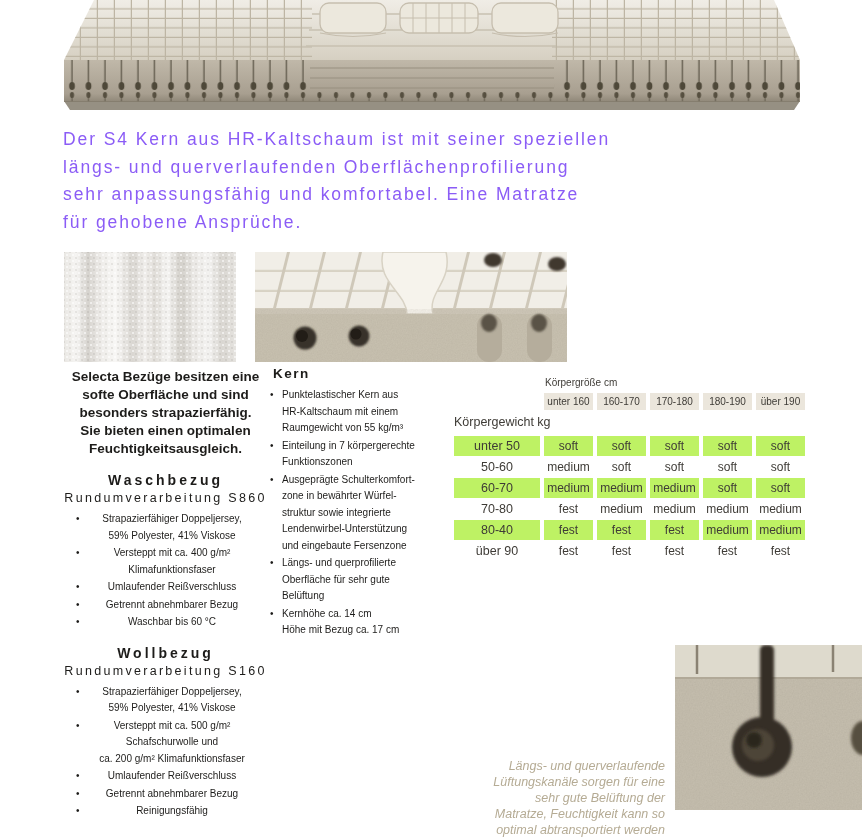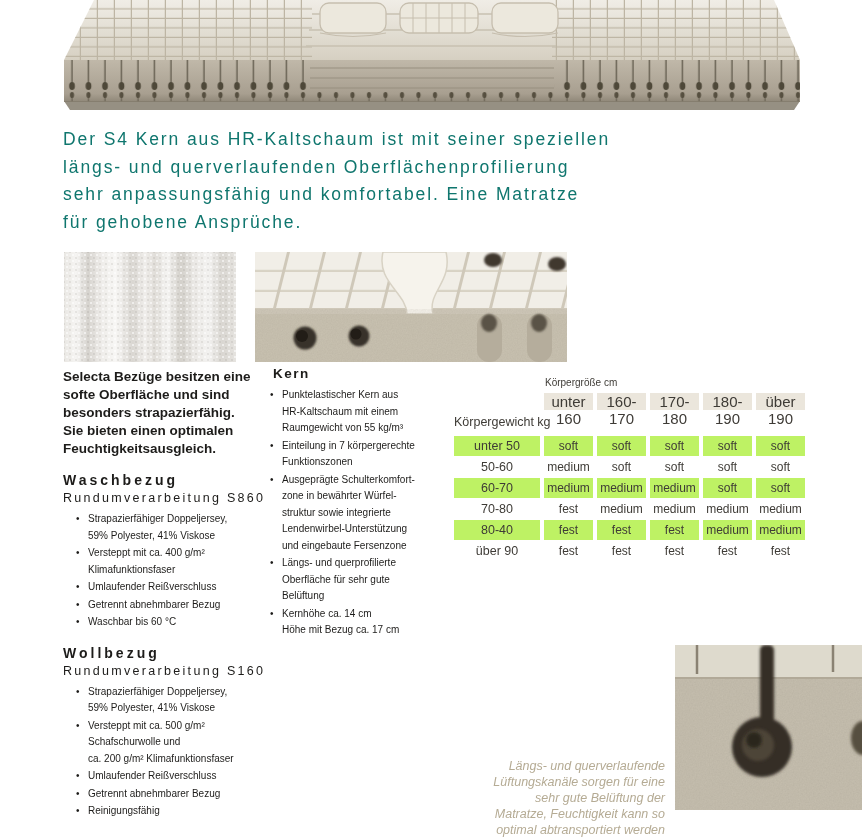--- a/index.html
+++ b/index.html
@@ -5,49 +5,49 @@
   html,body{margin:0;padding:0;background:#fff;}
   body{font-family:"Liberation Sans",sans-serif;color:#1d1c1a;}
   .page{position:relative;width:862px;height:837px;background:#fff;overflow:hidden;}
   .ml{white-space:pre-line;}
 
   
   .hero{position:absolute;left:64px;top:0;width:736px;height:112px;}
 
   
   .headline{position:absolute;left:63px;top:126px;width:560px;
-    font-size:17.5px;line-height:27.5px;letter-spacing:1.9px;color:#0f766e;font-weight:400;}
+    font-size:17.5px;line-height:27.5px;letter-spacing:1.9px;color:#8b5cf6;font-weight:400;}
 
   
   .fabric{position:absolute;left:64px;top:252px;width:172px;height:110px;
     background:
       radial-gradient(rgba(255,255,255,.55) 1px, rgba(0,0,0,0) 1.4px),
       radial-gradient(rgba(90,85,75,.10) 1px, rgba(0,0,0,0) 1.4px),
       linear-gradient(90deg,#e9e7e3 0%,#f6f5f3 7%,#d6d3ce 14%,#edebe8 21%,#f8f7f5 30%,#d9d6d1 40%,#f0eeeb 47%,#e0ddd8 53%,#f5f4f2 60%,#d3d0ca 68%,#ebe9e6 76%,#f3f2f0 84%,#d9d6d1 92%,#e6e4e0 100%);
     background-size:6px 6px,6px 6px,100% 100%;background-position:0 0,3px 3px,0 0;}
   .core-photo{position:absolute;left:255px;top:252px;width:312px;height:110px;}
 
   
-  .left-col{position:absolute;left:63px;top:368px;width:205px;}
+  .left-col{position:absolute;left:63px;top:368px;width:205px;text-align:center;}
   .intro{font-weight:bold;font-size:13.5px;line-height:18px;}
   .sec-title{font-weight:bold;font-size:14px;letter-spacing:3px;margin-top:14px;}
   .sec-sub{font-size:12.5px;letter-spacing:2.3px;margin-top:3px;}
   ul.blist{list-style:none;margin:6px 12px 0;padding:0;font-size:10px;line-height:16.5px;}
   ul.blist li{position:relative;padding-left:13px;margin:0 0 1px;}
   ul.blist li:before{content:"\2022";position:absolute;left:1px;top:0;}
   .mid-col{position:absolute;left:257px;top:366px;width:200px;}
   .core-title{font-weight:bold;font-size:13.5px;letter-spacing:1.5px;padding-left:16px;}
 
   
   .right-col{position:absolute;left:454px;top:366px;width:352px;color:#3e3b36;}
   .ftitle{font-weight:bold;font-size:13px;letter-spacing:1.8px;color:#1d1c1a;}
   .size-label{margin:11px 0 5px 91px;font-size:10px;}
   .trow{display:grid;grid-template-columns:86px repeat(5,49px);column-gap:4px;margin-bottom:1px;}
   .cell{height:20px;line-height:20px;text-align:center;font-size:12px;}
-  .thead .cell{background:#ebe6dc;height:17px;line-height:17px;font-size:15px;}
+  .thead .cell{background:#ebe6dc;height:17px;line-height:17px;font-size:10px;}
   .thead .empty{background:none;}
   .weight-label{margin:5px 0 7px 0;font-size:12.5px;}
   .shaded .cell{background:#bef264;}
   .label-cell{font-size:12.5px;}
 
   
   .bottom-photo{position:absolute;left:675px;top:645px;width:187px;height:165px;}
   .caption{position:absolute;left:455px;top:710px;width:210px;text-align:right;
     font-style:italic;font-size:12.5px;line-height:16px;color:#b5ab94;margin-top:48px;}
 </style>

